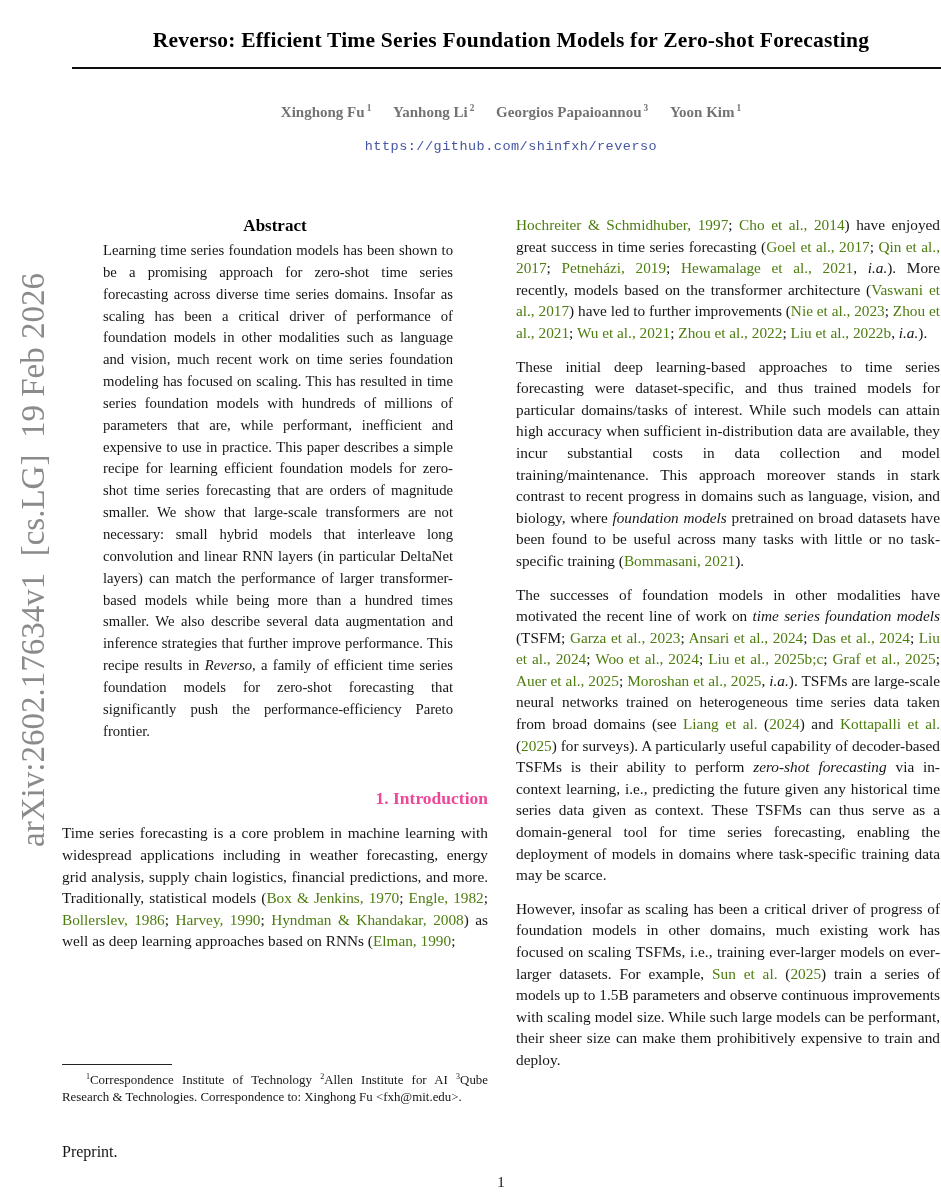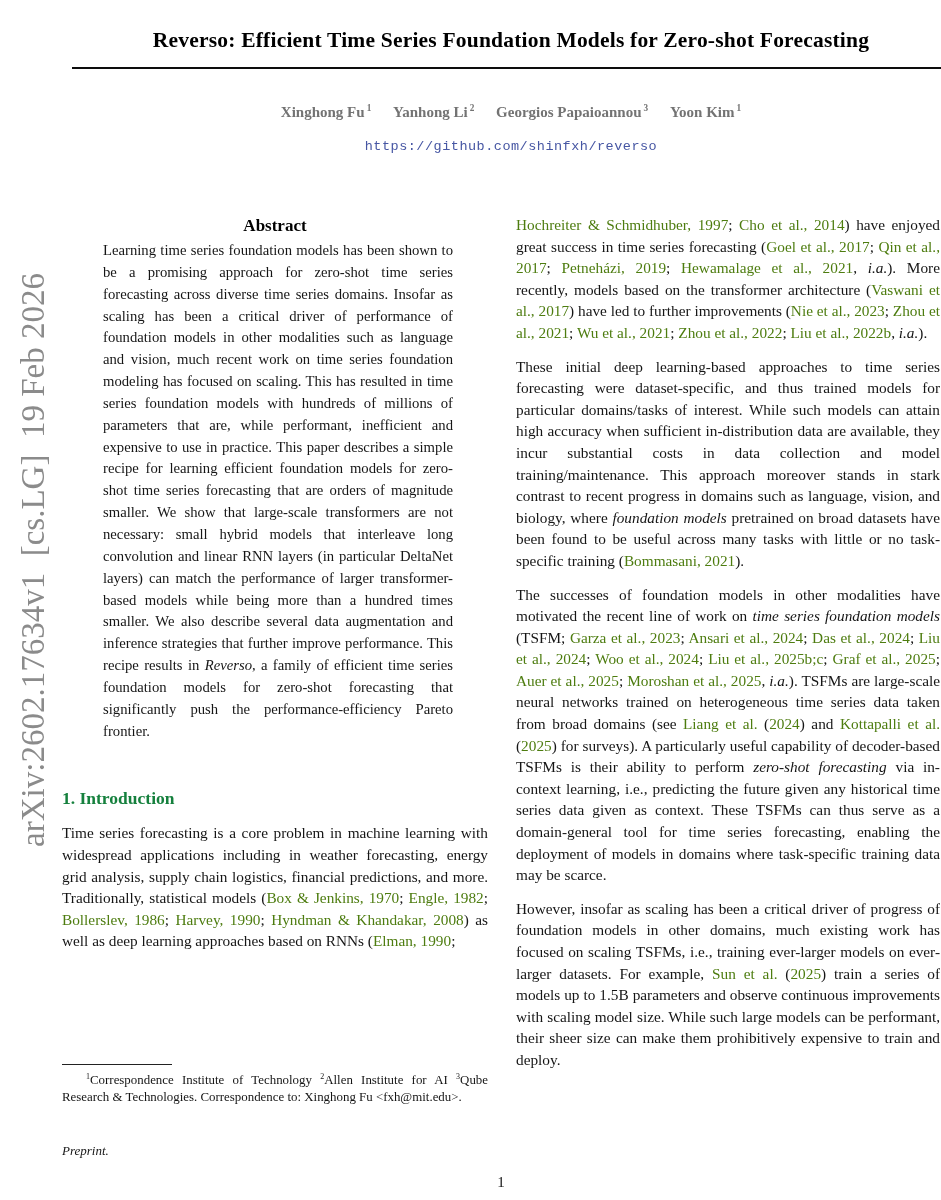--- a/index.html
+++ b/index.html
@@ -29,30 +29,30 @@
     color:#4656a3; text-decoration:none; letter-spacing:0.5px;
   }
   
   .col { position:absolute; top:214px; text-align:justify; }
   .col-left  { left:62px;  width:426px; height:856px; overflow:hidden; }
   .col-right { left:516px; width:424px; height:958px; overflow:hidden; }
   .abstract-heading { font-size:17px; font-weight:bold; text-align:center; color:#000; margin:2px 0 4px 0; }
   .abstract-body {
     margin:1px 35px 0 41px; font-size:14.7px; line-height:21.85px;
   }
-  .section-heading { font-size:17.5px; font-weight:bold; text-align:left; color:#15803d; margin:46px 0 13px 0; }
+  .section-heading { font-size:17.5px; font-weight:bold; text-align:right; color:#ec4899; margin:46px 0 13px 0; }
   .body-text { font-size:15.3px; line-height:21.6px; margin:0 0 12px 0; }
   .cite { color:#4d7c0f; }
   .it { font-style:italic; }
   .sup { vertical-align:super; font-size:0.62em; line-height:0; }
   
   .footnote { position:absolute; left:62px; top:1064px; width:426px; }
   .footnote-rule { width:110px; height:1.3px; background:#222; margin-bottom:7px; }
   .footnote p { font-size:12.9px; line-height:17px; text-align:justify; text-indent:24px; }
-  .preprint { position:absolute; left:62px; top:1143px; font-size:13px; font-style:italic; }
+  .preprint { position:absolute; left:62px; top:1143px; font-size:16px; }
   .page-number { position:absolute; left:62px; top:1174px; width:878px; text-align:center; font-size:15px; }
 </style>
 </head>
 <body>
 
 <div class="page">
 
   <div class="watermark">arXiv:2602.17634v1  [cs.LG]  19 Feb 2026</div>
 
   <div class="header">

